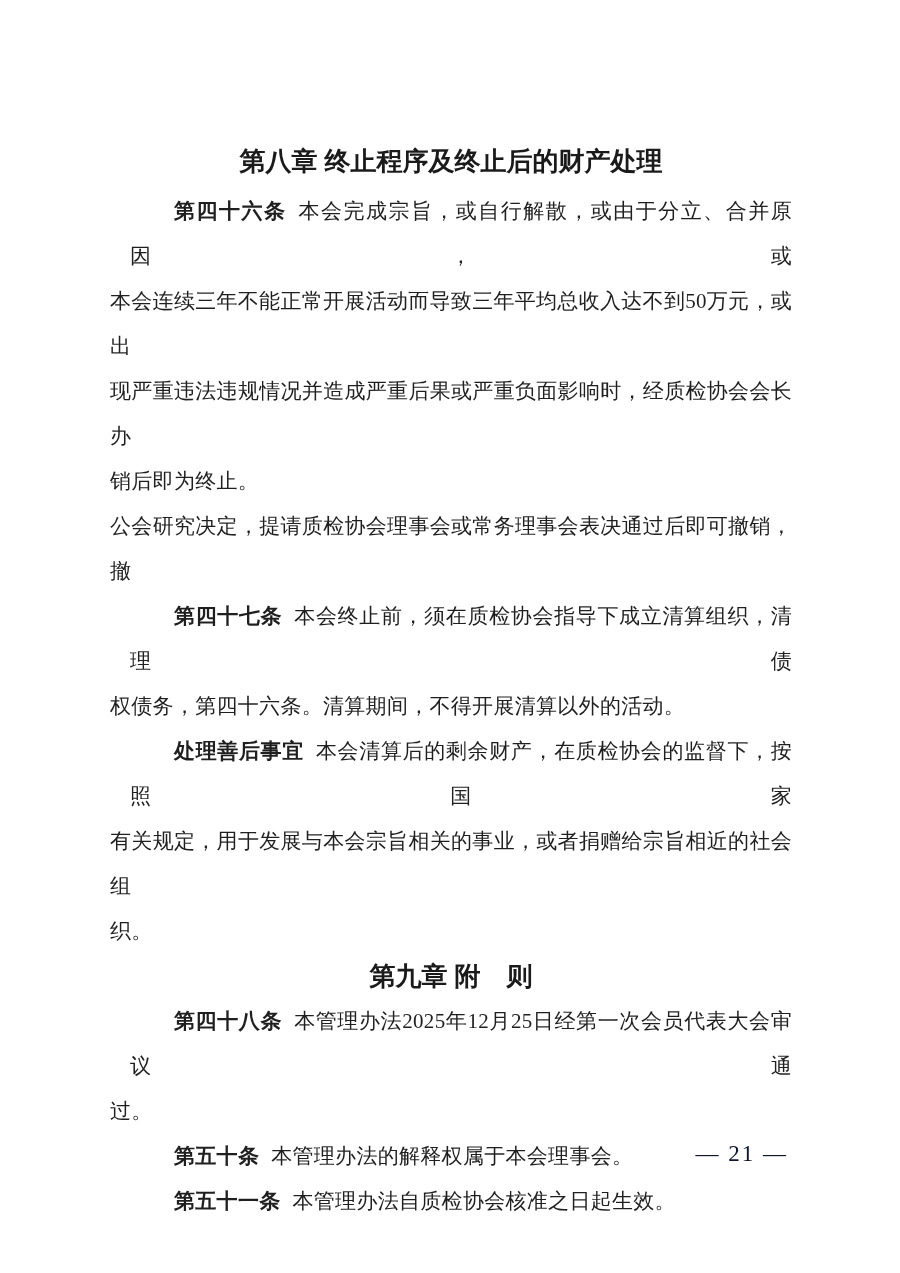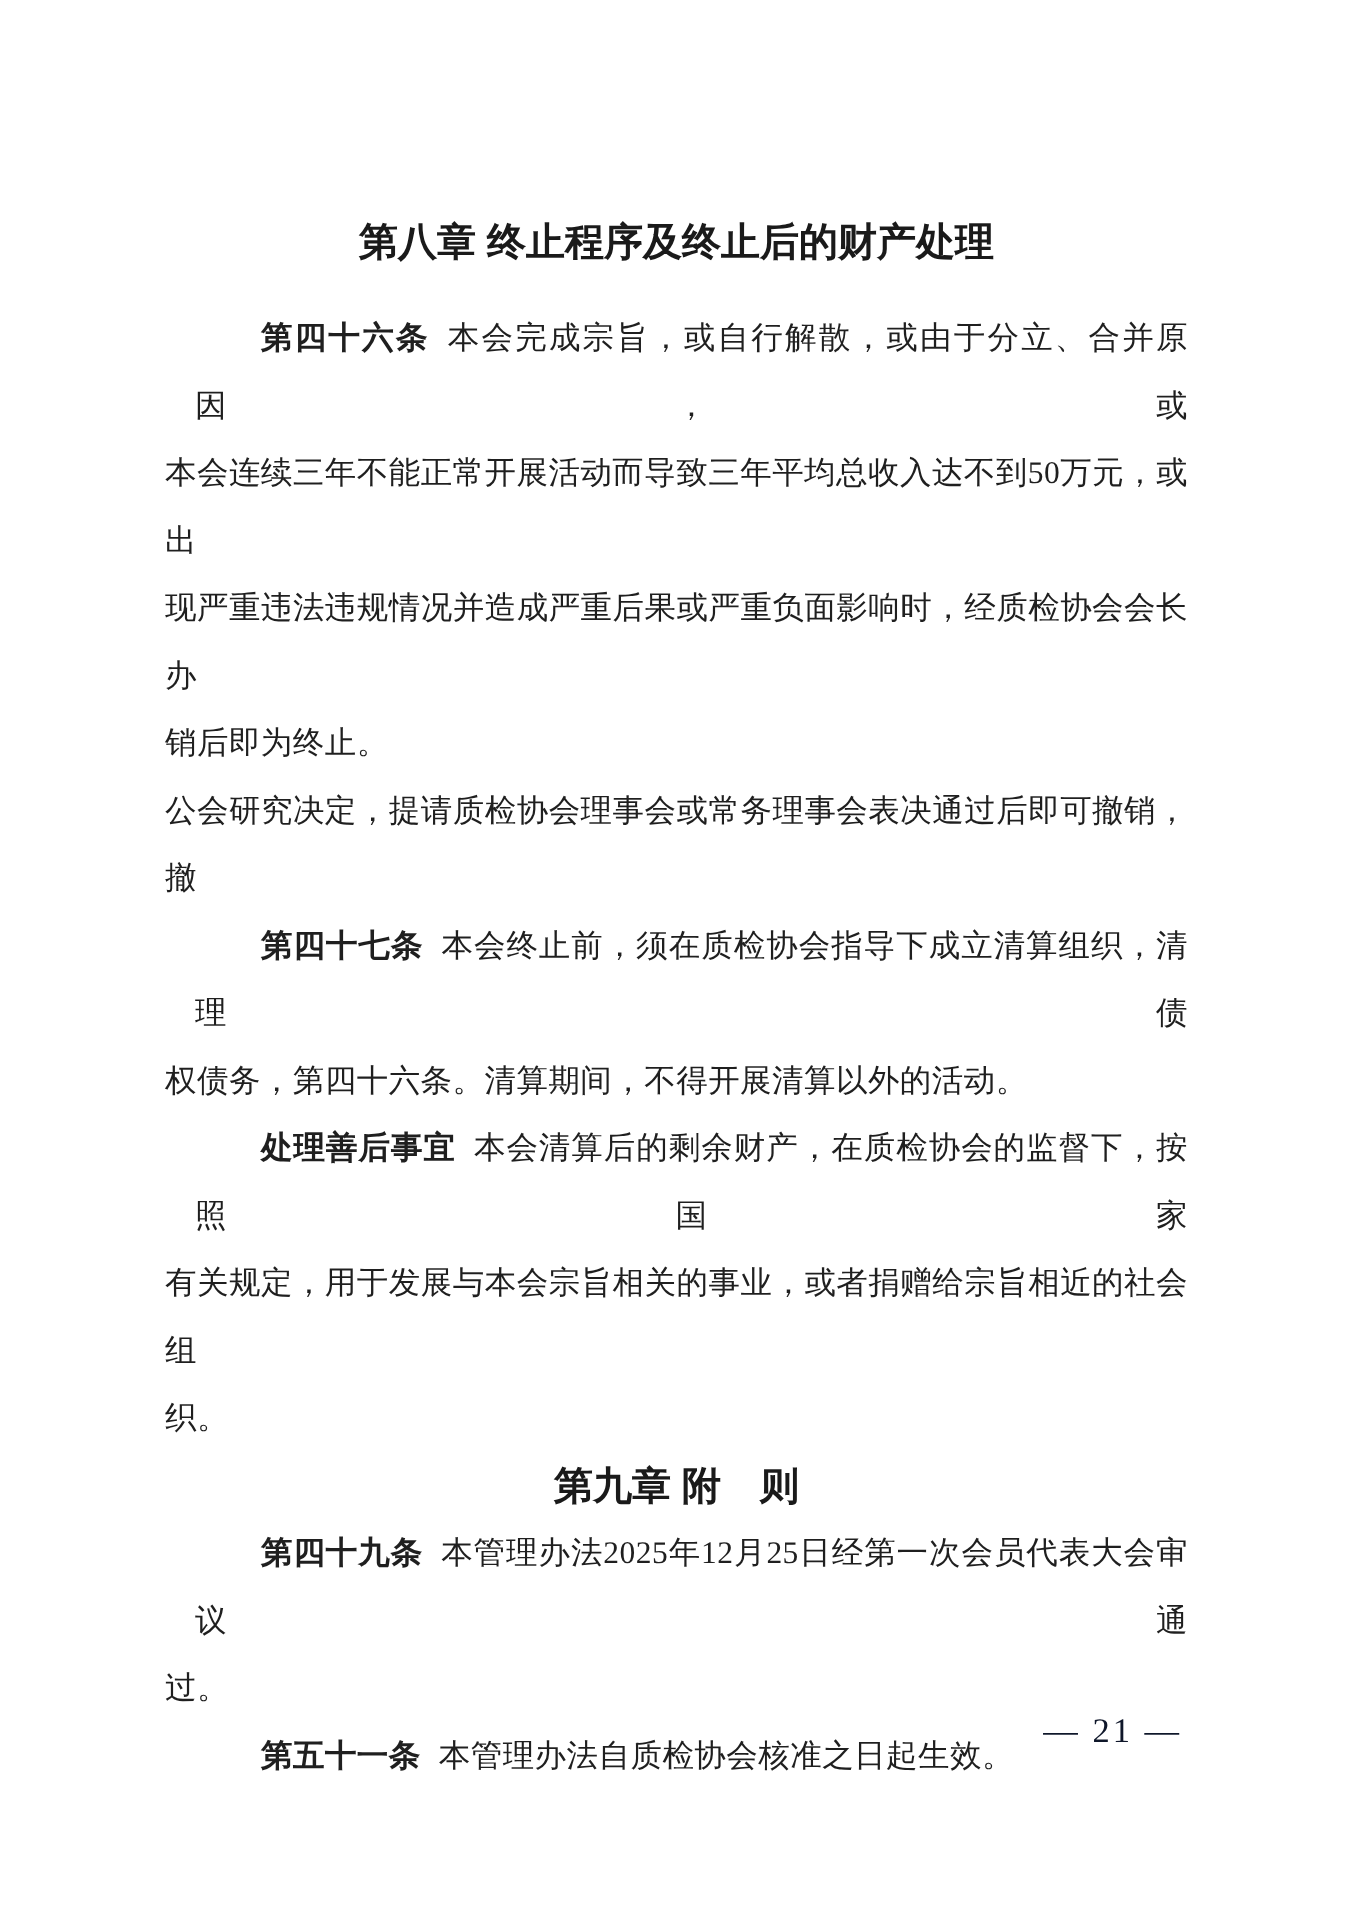--- a/index.html
+++ b/index.html
@@ -25,21 +25,21 @@
   .chapter-heading {
     font-family: "Liberation Sans", sans-serif;
     font-weight: 700;
     font-size: 26px;
     line-height: 36px;
     text-align: center;
     margin: 0;
     color: #1a1a1a;
   }
   .chapter-heading.ch8 {
-    margin-bottom: 24px;
+    margin-bottom: 10px;
   }
   .chapter-heading.ch9 {
     line-height: 45px;
     margin: 0;
   }
   .line {
     font-size: 21px;
     line-height: 45px;
     letter-spacing: 0.3px;
     text-align: left;
@@ -90,24 +90,27 @@
 
   <div>
     <div class="line first j"><span class="term">处理善后事宜</span><span>本会清算后的剩余财产，在质检协会的监督下，按照国家</span></div>
     <div class="line j">有关规定，用于发展与本会宗旨相关的事业，或者捐赠给宗旨相近的社会组</div>
     <div class="line">织。</div>
   </div>
 
   <h1 class="chapter-heading ch9">第九章 附　则</h1>
 
   <div>
-    <div class="line first j"><span class="term">第四十九条</span><span>本管理办法2025年12月25日经第一次会员代表大会审议通</span></div>
+    <div class="line first j"><span class="term">第四十八条</span><span>本管理办法2025年12月25日经第一次会员代表大会审议通</span></div>
     <div class="line">过。</div>
   </div>
 
+  <div>
+    <div class="line first"><span class="term">第五十条</span><span>本管理办法的解释权属于本会理事会。</span></div>
+  </div>
 
   <div>
     <div class="line first"><span class="term">第五十一条</span><span>本管理办法自质检协会核准之日起生效。</span></div>
   </div>
 
 </div>
 
 <div class="footer-page">— 21 —</div>
 
 </body></html>

